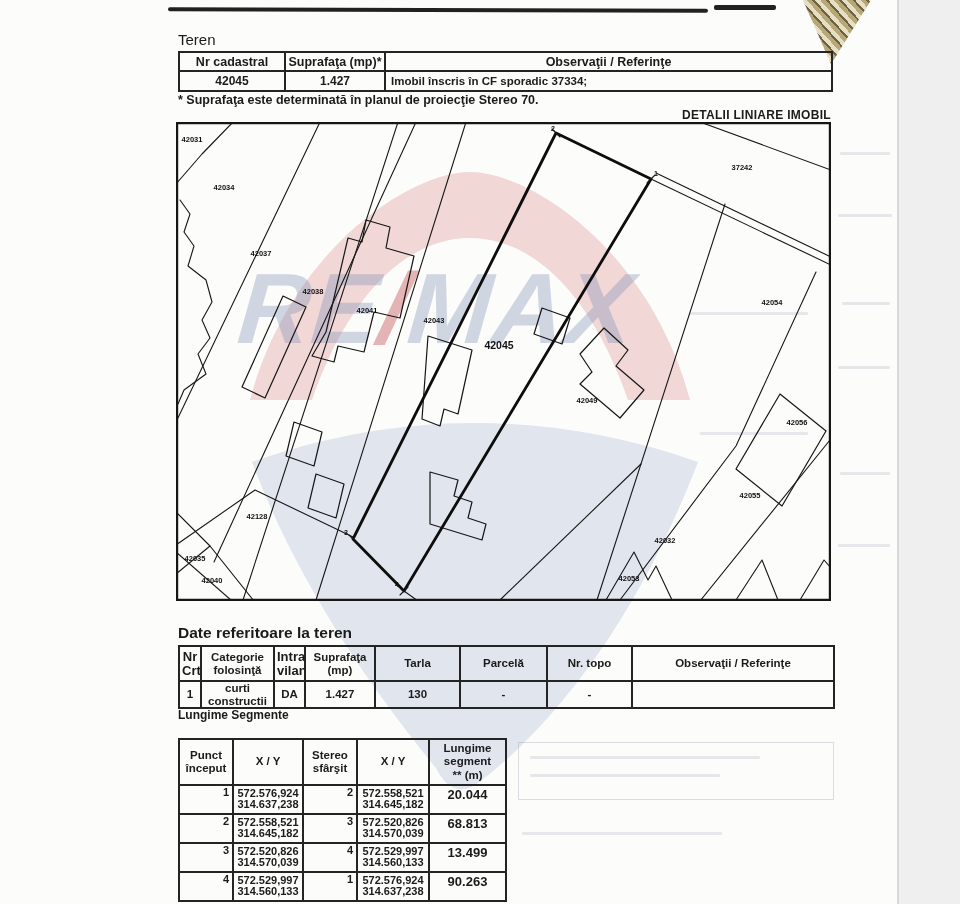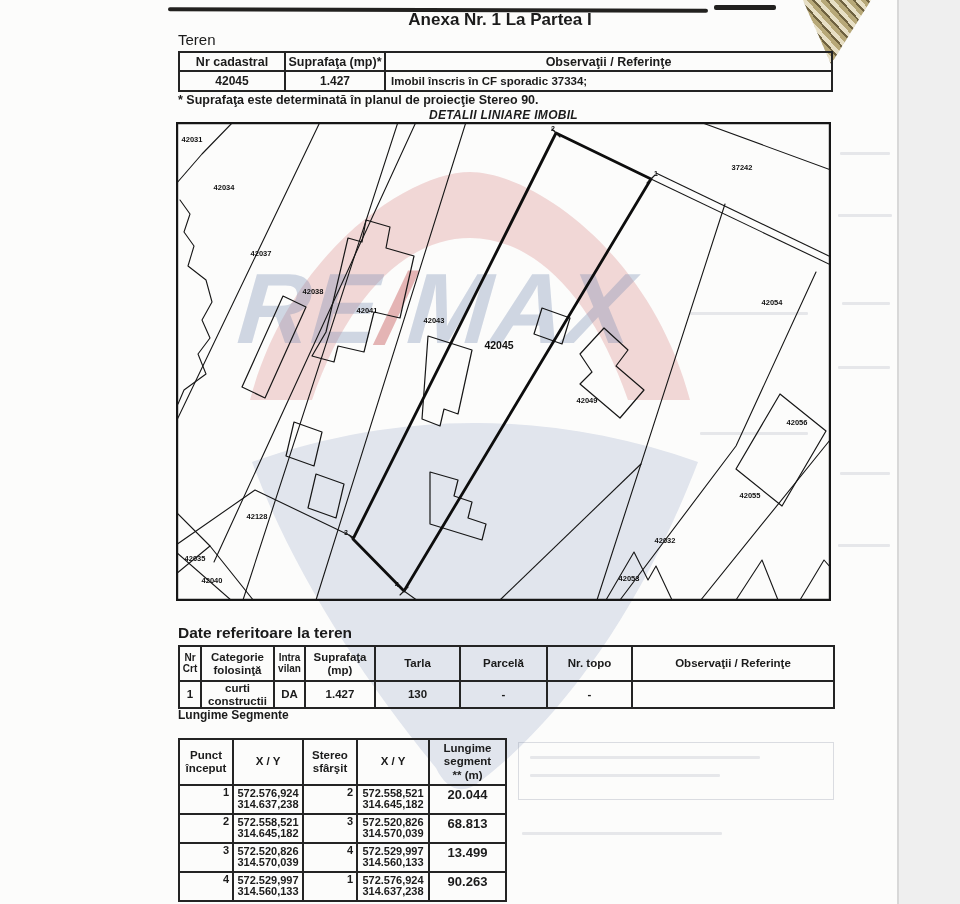--- a/index.html
+++ b/index.html
@@ -31,36 +31,36 @@
     left:238px;top:258px;width:480px;height:120px;
     font-size:100px;font-weight:800;font-style:italic;line-height:1;
     letter-spacing:1px;transform:skewX(-5deg);white-space:nowrap;
     color:rgba(120,140,180,.34);
   }
   .wm-slash{color:rgba(198,88,88,.44);}
   
   .doc-title{left:170px;top:10px;width:660px;text-align:center;font-size:17px;font-weight:700;}
   .h-teren{left:178px;top:31px;font-size:15px;font-weight:400;}
   .footnote1{left:178px;top:93px;font-size:12.5px;font-weight:700;}
-  .map-title{left:176px;top:108px;width:655px;text-align:center;font-size:12px;font-weight:700;letter-spacing:.3px;font-style:italic;}
+  .map-title{left:176px;top:108px;width:655px;text-align:right;font-size:12px;font-weight:700;letter-spacing:.3px;}
   .h-date{left:178px;top:624px;font-size:15.5px;font-weight:700;}
   .h-lungime{left:178px;top:708px;font-size:12px;font-weight:700;}
   .note-lungime{left:178px;top:720px;font-size:12px;font-weight:700;}
   
   table{border-collapse:collapse;table-layout:fixed;background:transparent;}
   td{border:2px solid #242424;padding:0 2px;overflow:hidden;}
   .t1{left:178px;top:51px;width:653px;}
   .t1 td{font-size:12px;font-weight:700;text-align:center;}
   .t1 .hd{font-size:12.5px;height:17px;}
   .t1 .obs-val{text-align:left;padding-left:5px;font-size:11.5px;border-radius:10px;}
   .t1 .rowd{height:20px;}
   .t2{left:178px;top:645px;width:655px;}
   .t2 td{font-size:11.5px;font-weight:700;text-align:center;line-height:1.05;}
   .t2 .hd{height:33px;}
-  .t2 .nrcrt{font-size:10px;}
+  .t2 .nrcrt{font-size:13px;}
   .t2 .rowd{height:27px;}
   .t3{left:178px;top:738px;width:327px;}
   .t3 td{font-weight:700;vertical-align:top;}
   .t3 .hd{height:44px;font-size:11.5px;text-align:center;vertical-align:middle;line-height:1.15;}
   .t3 .pt{font-size:11px;text-align:right;padding-right:3px;height:27px;}
   .t3 .xy{font-size:11px;text-align:center;line-height:11px;padding-top:2px;}
   .t3 .len{font-size:13px;text-align:center;padding-top:1px;}
   
   .map-svg{left:176px;top:122px;}
   .map-svg *{vector-effect:non-scaling-stroke;}
@@ -98,21 +98,20 @@
   <div class="abs ghost" style="left:838px;top:366px;width:52px;height:3px;"></div>
   <div class="abs ghost" style="left:840px;top:472px;width:50px;height:3px;"></div>
   <div class="abs ghost" style="left:838px;top:544px;width:52px;height:3px;"></div>
   <div class="abs ghost" style="left:690px;top:312px;width:118px;height:3px;"></div>
   <div class="abs ghost" style="left:700px;top:432px;width:108px;height:3px;"></div>
   <div class="abs ghost-box" style="left:518px;top:742px;width:314px;height:56px;"></div>
   <div class="abs ghost" style="left:530px;top:756px;width:230px;height:3px;"></div>
   <div class="abs ghost" style="left:530px;top:774px;width:190px;height:3px;"></div>
   <div class="abs ghost" style="left:522px;top:832px;width:200px;height:3px;"></div>
 
-  <div class="abs doc-title">Anexa Nr. 1 La Partea I</div>
   <div class="abs h-teren">Teren</div>
 
   <table class="abs t1">
     <colgroup>
         <col style="width:106px">
         <col style="width:100px">
         <col style="width:447px">
       </colgroup>
     <tbody>
         <tr>
@@ -120,21 +119,21 @@
       <td class="hd">Suprafaţa (mp)*</td>
       <td class="hd">Observaţii / Referinţe</td>
     </tr>
     <tr class="rowd">
       <td>42045</td>
       <td>1.427</td>
       <td class="obs-val">Imobil înscris în CF sporadic 37334;</td>
     </tr>
   </tbody>
     </table>
-  <div class="abs footnote1">* Suprafaţa este determinată în planul de proiecţie Stereo 90.</div>
+  <div class="abs footnote1">* Suprafaţa este determinată în planul de proiecţie Stereo 70.</div>
 
   <div class="abs map-title">DETALII LINIARE IMOBIL</div>
   <svg class="abs map-svg" width="655" height="479" viewBox="0 0 655 479">
 
     <rect class="border" x="1" y="1" width="653" height="477"></rect>
 
     <polyline class="ln" points="57,0 26,32 0,62"></polyline>
     <line class="ln" x1="144" y1="0" x2="0" y2="300"></line>
     <line class="ln" x1="240" y1="0" x2="38" y2="440"></line>
     <line class="ln" x1="222" y1="0" x2="67" y2="478"></line>

